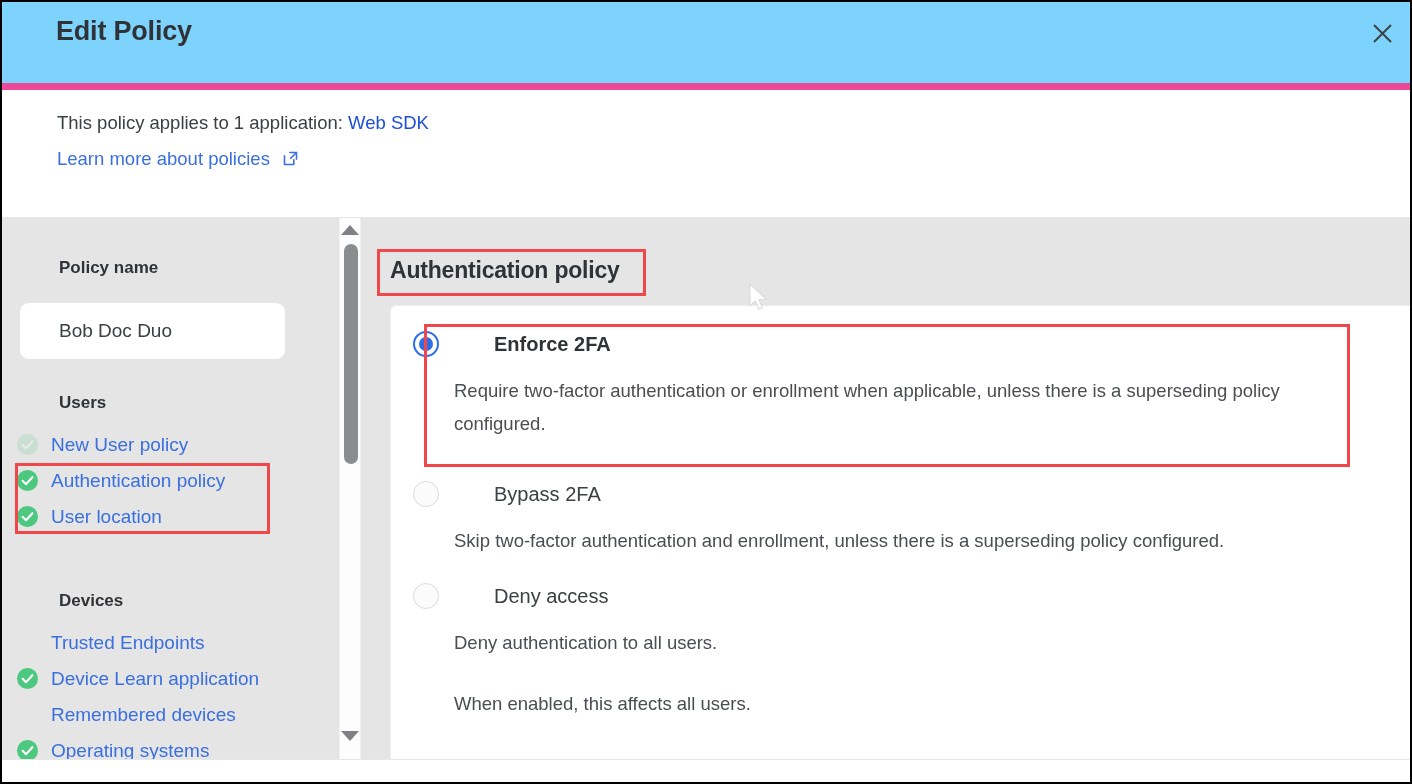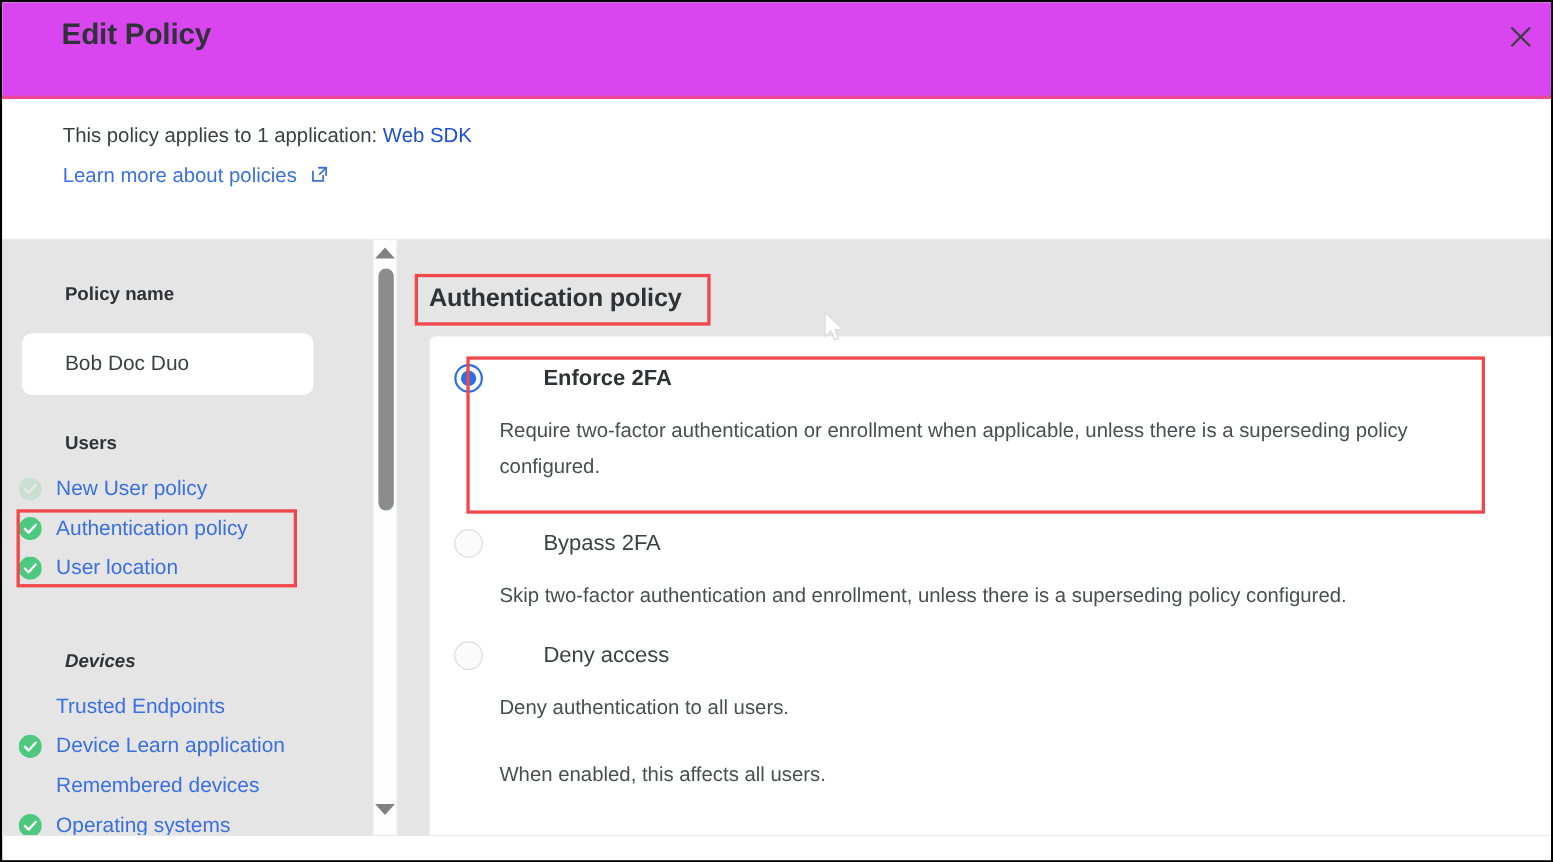--- a/index.html
+++ b/index.html
@@ -22,23 +22,23 @@
     overflow: hidden;
   }
 
   
   .modal-header {
     position: absolute;
     left: 0;
     top: 0;
     right: 0;
     height: 88px;
-    border-bottom: 3px solid #ec4899;
-    box-sizing: border-box;
-    background: #d946ef;
+    border-bottom: 7px solid #ec4899;
+    box-sizing: border-box;
+    background: #7dd3fc;
   }
   .modal-title {
     position: absolute;
     left: 54px;
     top: 14px;
     font-size: 27px;
     font-weight: bold;
     color: #2f3337;
     letter-spacing: -0.2px;
   }
@@ -134,21 +134,21 @@
     box-sizing: border-box;
     background: #fff;
     font-family: "Liberation Sans", sans-serif;
     font-size: 19px;
     color: #3c4043;
     padding: 0 0 0 39px;
     outline: none;
   }
 
   .users-label { top: 175px; }
-  .devices-label { top: 373px; font-style: italic; }
+  .devices-label { top: 373px; }
 
   .nav-list { position: absolute; left: 0; width: 332px; }
   .nav-list.users { top: 208px; }
   .nav-list.devices { top: 406px; }
 
   .nav-item {
     position: relative;
     height: 36px;
     display: flex;
     align-items: center;

